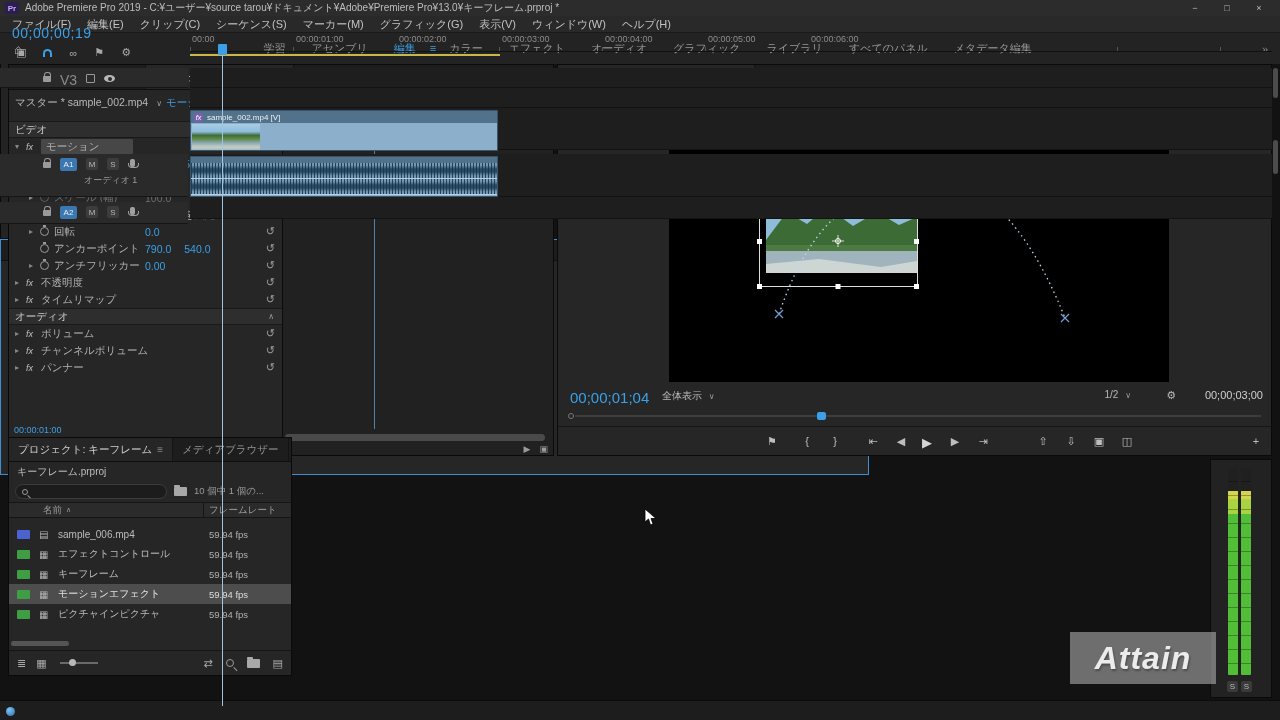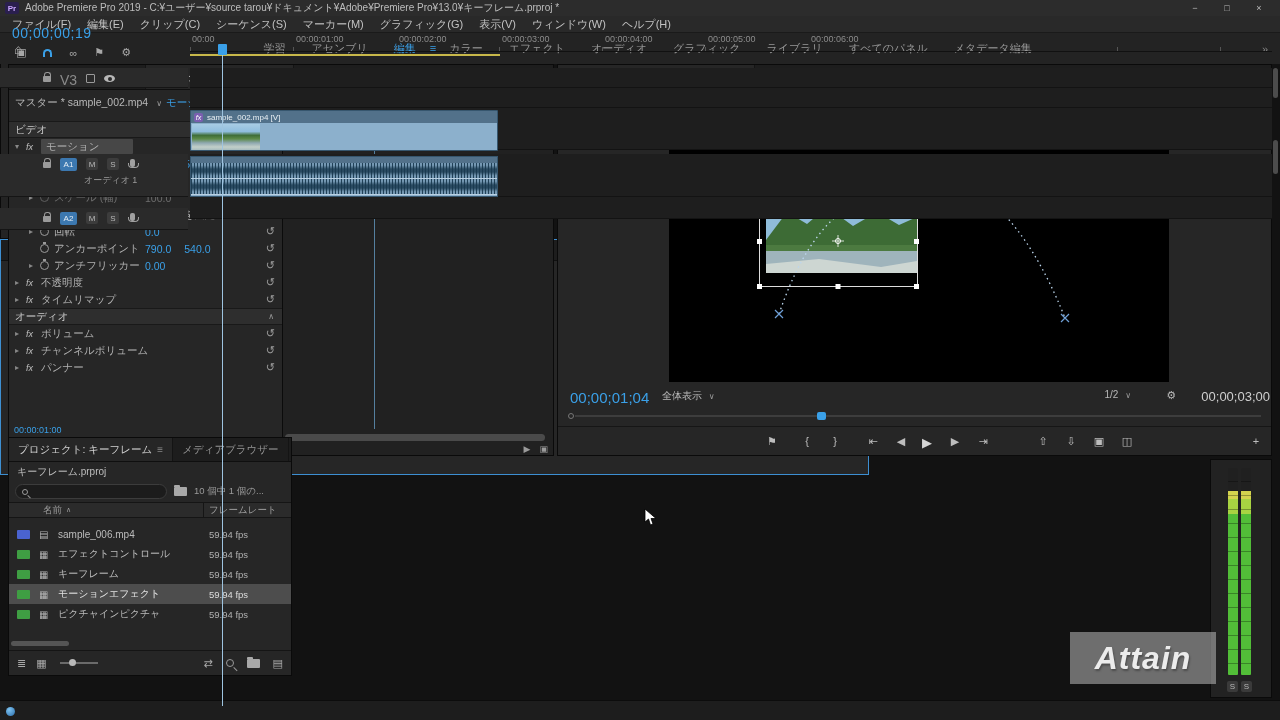--- a/index.html
+++ b/index.html
@@ -67,21 +67,21 @@
   .ec-bicons{position:absolute;right:5px;bottom:1px;display:flex;gap:9px;font-size:9px;color:#9a9a9a}
 
   
   #prog-panel{left:557px;top:64px;width:715px;height:392px}
   .prog-video{position:absolute;left:111px;top:35px;width:500px;height:282px;background:#000}
   .p-item{position:absolute;top:324px;font-size:10px;color:#b8b8b8;white-space:nowrap}
   .p-tc{left:12px;color:#3aa0e8;font-size:15px}
   .p-fit{left:104px}
   .p-res{right:140px}
   .p-wrench{right:95px;font-size:11px}
-  .p-dur{right:1px;color:#cfcfcf;font-size:13px}
+  .p-dur{right:8px;color:#cfcfcf;font-size:11px}
   .prog-scrub{position:absolute;top:347px;left:10px;right:10px;height:9px}
   .scrub-line{position:absolute;top:3px;left:7px;right:0;height:2px;background:#3d3d3d}
   .scrub-dot{position:absolute;left:0;top:1px;width:6px;height:6px;border:1px solid #777;border-radius:50%}
   .scrub-knob{position:absolute;left:249px;top:0;width:9px;height:8px;background:#3aa0e8;border-radius:2px}
   .prog-div{position:absolute;top:361px;left:0;right:0;height:1px;background:#161616}
   .ti{position:absolute;top:7px;width:18px;text-align:center;font-size:11px;color:#bdbdbd}
   .prog-transport{position:absolute;top:363px;left:0;right:0;height:27px}
 
   
   #proj-panel{left:8px;top:437px;width:284px;height:239px}
@@ -595,21 +595,21 @@
     <span class="eye"></span>
   </div>
   <div class="row-head" style="top:154px;height:43px">
     <span class="lock"></span>
     <span class="badge">A1</span>
     <span class="msbox">M</span>
     <span class="msbox">S</span>
     <span class="mic"></span>
     <span class="tr-label" style="top:20px">オーディオ 1</span>
   </div>
-  <div class="row-head" style="top:208px;height:22px">
+  <div class="row-head" style="top:202px;height:22px">
     <span class="lock"></span>
     <span class="badge">A2</span>
     <span class="msbox">M</span>
     <span class="msbox">S</span>
     <span class="mic"></span>
   </div>
 
   <div class="row-body" style="top:68px;height:20px"></div>
   <div class="row-body" style="top:88px;height:20px"></div>
   <div class="row-body" style="top:108px;height:42px"></div>

